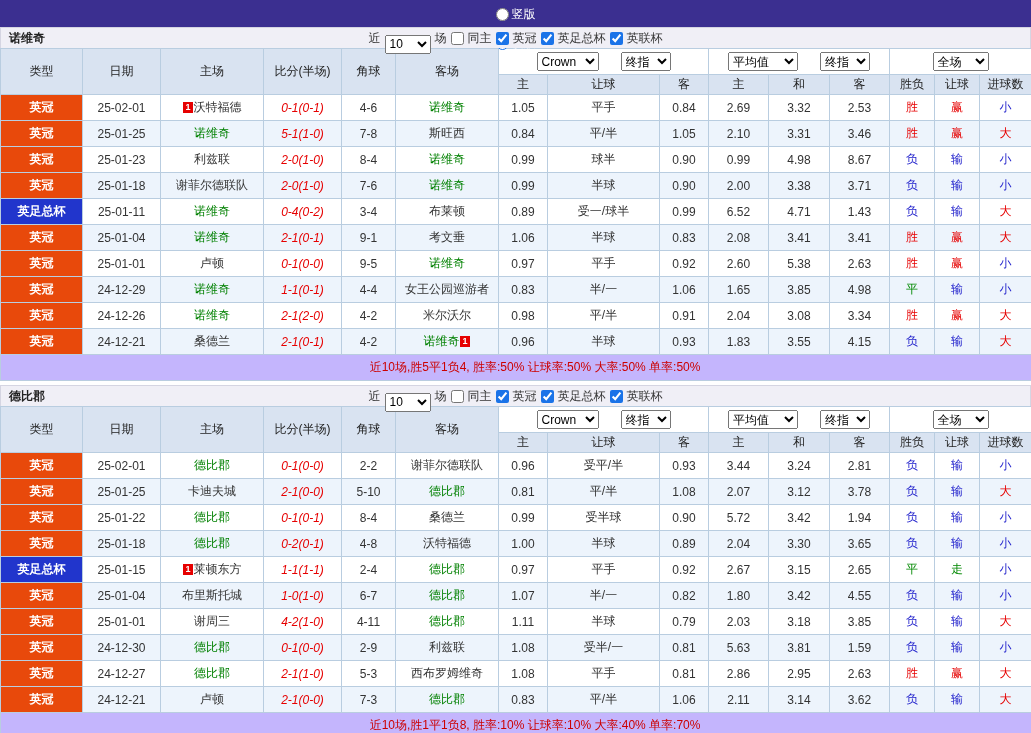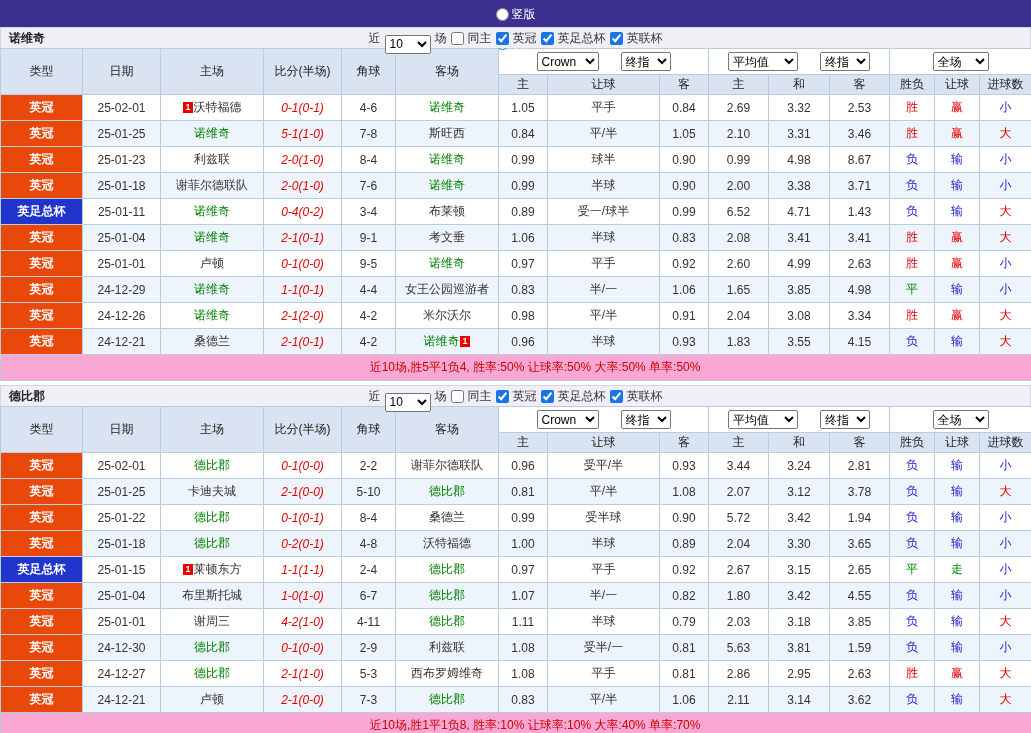--- a/index.html
+++ b/index.html
@@ -45,21 +45,21 @@
   .sel-scope{width:56px;}
 
   td.lg-orange{background:var(--c-lg1) !important;color:#fff;font-weight:bold;}
   td.lg-blue{background:var(--c-lg2) !important;color:#fff;font-weight:bold;}
   .focus{color:var(--c-focus);}
   td.score{color:var(--c-score);font-style:italic;}
   .c-win{color:var(--c-win);}
   .c-loss{color:var(--c-loss);}
   .c-draw{color:var(--c-draw);}
   .badge{display:inline-block;background:#e60000;color:#fff;font-size:9px;line-height:11px;padding:0 2px;margin:0 1px;vertical-align:1px;font-weight:bold;}
-  tfoot td.summary{background:#f9a8d4;color:#cc0000;height:26px;padding-left:40px;}
+  tfoot td.summary{background:#c4b5fd;color:#cc0000;height:26px;padding-left:40px;}
   .section2{margin-top:4px;}
 </style>
 </head>
 <body>
 
 <div class="topbar">
   <span class="title">近期战绩</span>
   <label class="radio-opt">
     <input type="radio" name="layout-radio" style="">
     <span>竖版</span>
@@ -242,21 +242,21 @@
           <td class="lg-orange">英冠</td>
           <td>25-01-01</td>
           <td><span class="">卢顿</span></td>
           <td class="score">0-1(0-0)</td>
           <td>9-5</td>
           <td><span class="focus">诺维奇</span></td>
           <td>0.97</td>
           <td>平手</td>
           <td>0.92</td>
           <td>2.60</td>
-          <td>4.99</td>
+          <td>5.38</td>
           <td>2.63</td>
           <td class="c-win">胜</td>
           <td class="c-win">赢</td>
           <td class="c-loss">小</td>
         </tr>
         <tr>
           <td class="lg-orange">英冠</td>
           <td>24-12-29</td>
           <td><span class="focus">诺维奇</span></td>
           <td class="score">1-1(0-1)</td>

